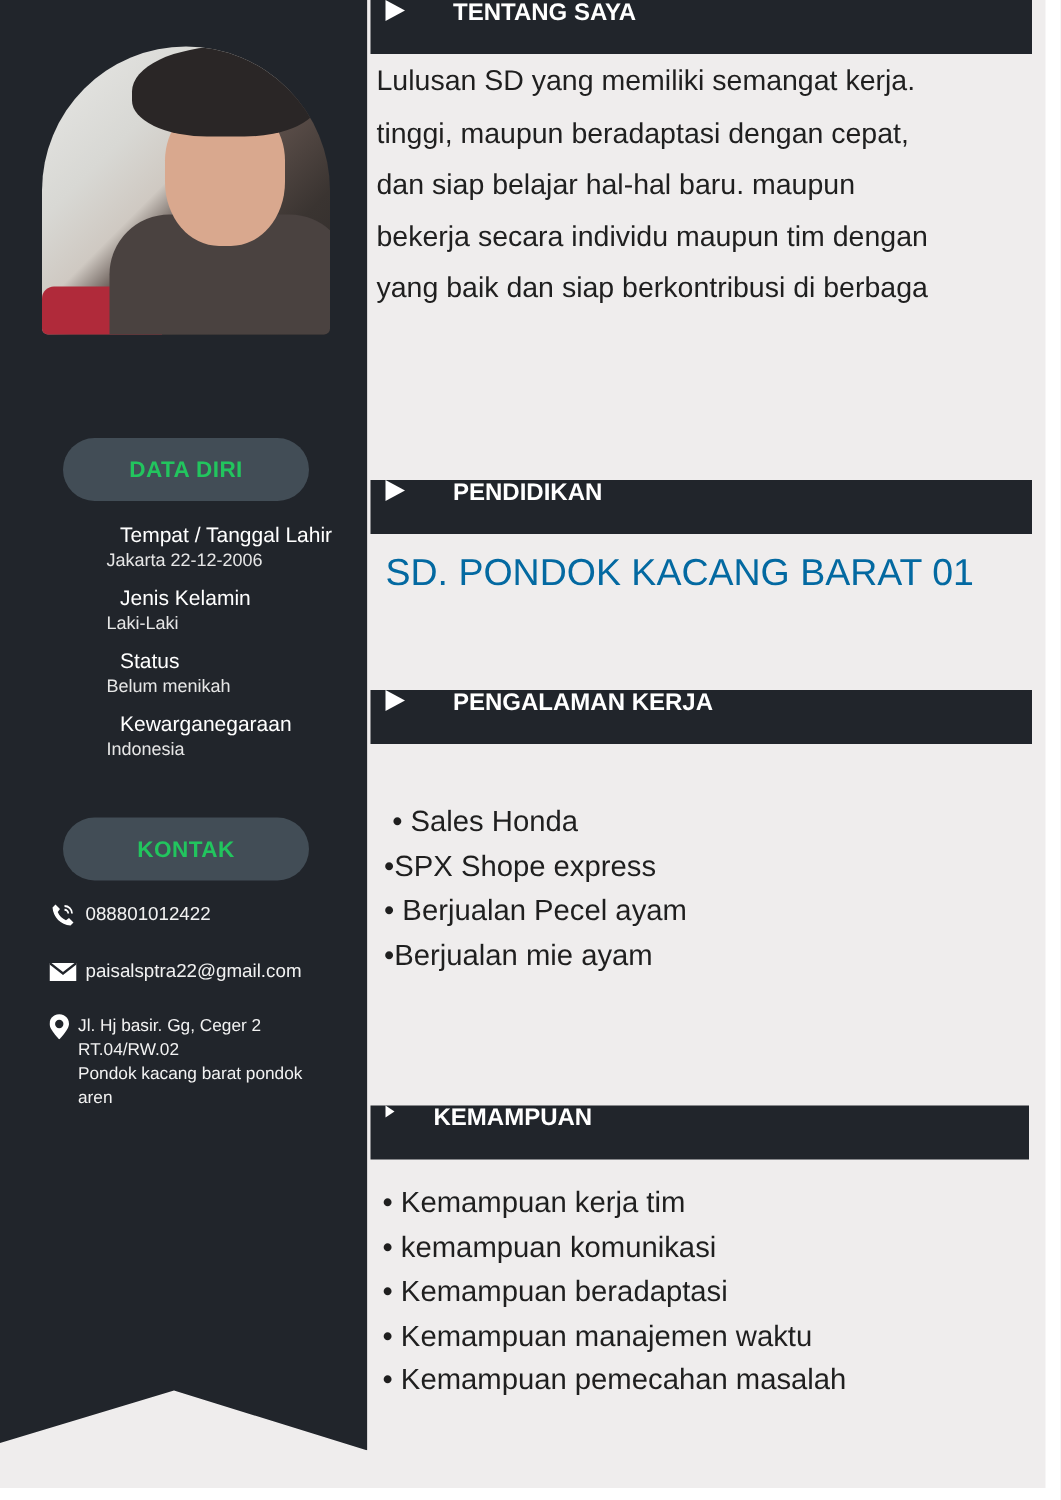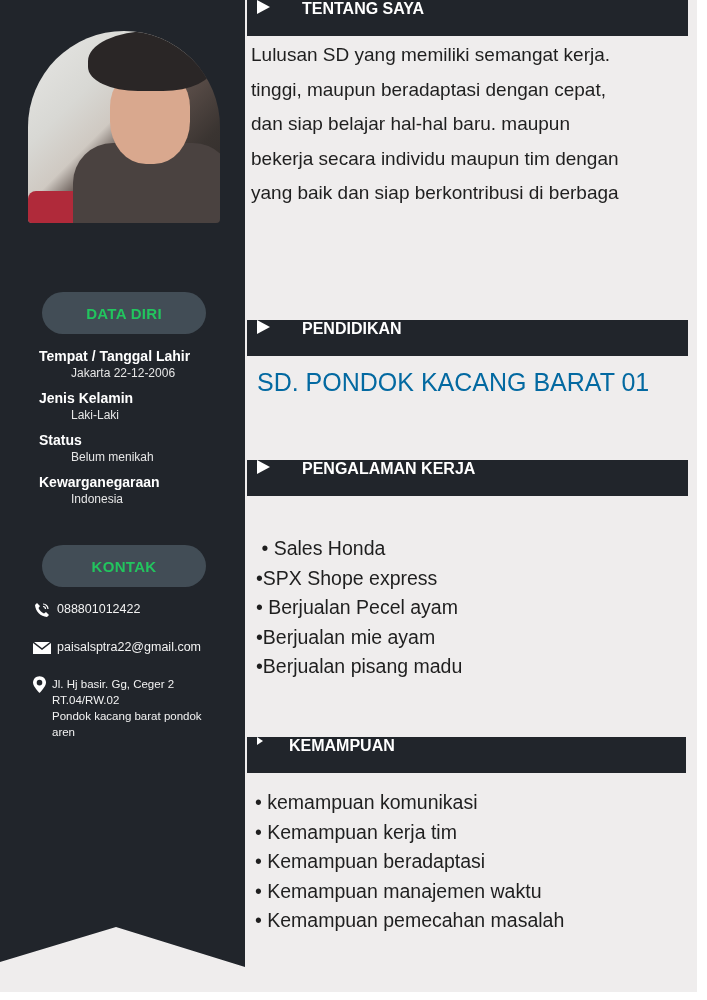--- a/index.html
+++ b/index.html
@@ -10,21 +10,21 @@
   .photo { position:absolute; left:28px; top:31px; width:192px; height:192px;
     border-radius:96px 96px 4px 4px; overflow:hidden;
     background: linear-gradient(135deg,#e8e8e6 0%,#d8d8d4 30%,#cfc9c2 45%,#5b4e49 55%,#3a3431 75%,#2e2a28 100%); }
   .photo .hair { position:absolute; left:60px; top:0; width:125px; height:60px; background:#2a2626; border-radius:50% 50% 40% 40%; }
   .photo .face { position:absolute; left:82px; top:38px; width:80px; height:95px; background:#d9a88e; border-radius:40% 40% 45% 45%; }
   .photo .shirt { position:absolute; left:45px; top:112px; width:160px; height:100px; background:#4a4240; border-radius:40px 40px 0 0; }
   .photo .bag { position:absolute; left:0; top:160px; width:80px; height:40px; background:#b02a3a; border-radius:8px; }
   .pill { position:absolute; left:42px; width:164px; height:42px; border-radius:21px; background:#424d56;
     color:#22c55e; font-weight:bold; font-size:15px; display:flex; align-items:center; justify-content:center; letter-spacing:0.3px; }
   .info { position:absolute; left:39px; color:#fff; }
-  .info .lbl { font-weight:bold; font-size:14px; line-height:18px; }
+  .info .lbl { font-weight:normal; font-size:14px; line-height:18px;margin-left:41px; }
   .info .val { font-size:12px; line-height:16px; color:#e6e6e6; margin-bottom:8px;margin-left:32px; }
   .contact { position:absolute; left:33px; display:flex; align-items:flex-start; color:#f2f2f2; font-size:12.5px; }
   .contact .ic { width:18px; height:16px; margin-right:6px; flex:none; }
   .addr { font-size:11.5px; line-height:16px; }
   .sec-head { position:absolute; left:247px; width:441px; height:36px; background:#21252b; color:#fff;
     display:flex; font-weight:bold; font-size:16px; }
   .sec-head .tri { width:0; height:0; border-top:7px solid transparent; border-bottom:7px solid transparent; border-left:13px solid #fff; margin-left:10px; margin-right:32px; }
   .sec-head .tri.small { border-top:4px solid transparent; border-bottom:4px solid transparent; border-left:6px solid #fff; margin-left:10px; margin-right:26px; }
   .about { position:absolute; left:251px; top:38px; width:440px; font-size:19px; line-height:34.5px; color:#1f1f1f; }
   .edu { position:absolute; left:257px; top:368px; font-size:25px; color:#0369a1; }
@@ -109,27 +109,26 @@
 
   <div class="sec-head" style="top:460px;">
     <span class="tri"></span>
     <span>PENGALAMAN KERJA</span>
   </div>
   <div class="list" style="top:498px;left:256px;margin-top:36px;">
     <div> • Sales Honda</div>
     <div>•SPX Shope express</div>
     <div>• Berjualan Pecel ayam</div>
     <div>•Berjualan mie ayam</div>
-    <div>•Berjualan pisang madu</div>
   </div>
 
   <div class="sec-head" style="top:737px;width:439px;">
     <span class="tri small"></span>
     <span>KEMAMPUAN</span>
   </div>
   <div class="list" style="top:788px;left:255px;">
+    <div>• Kemampuan kerja tim</div>
     <div>• kemampuan komunikasi</div>
-    <div>• Kemampuan kerja tim</div>
     <div>• Kemampuan beradaptasi</div>
     <div>• Kemampuan manajemen waktu</div>
     <div>• Kemampuan pemecahan masalah</div>
   </div>
 </div>
 
 </body></html>

